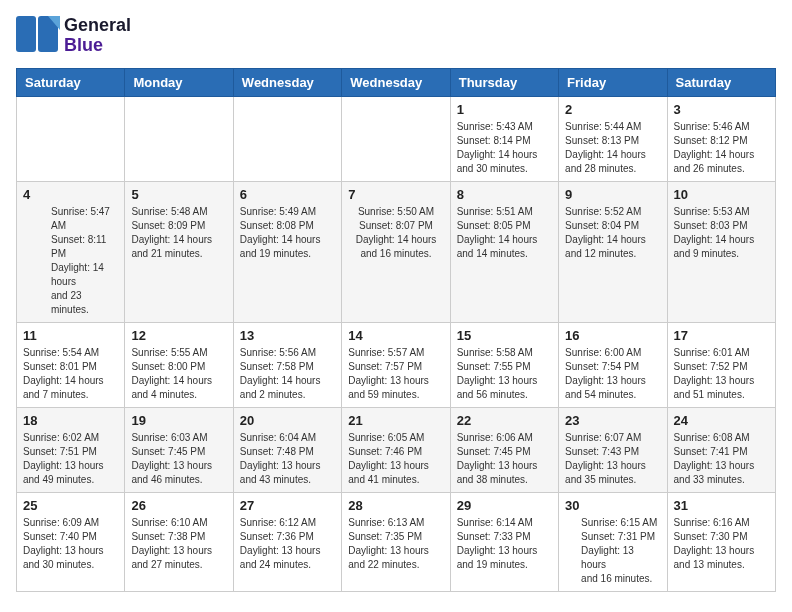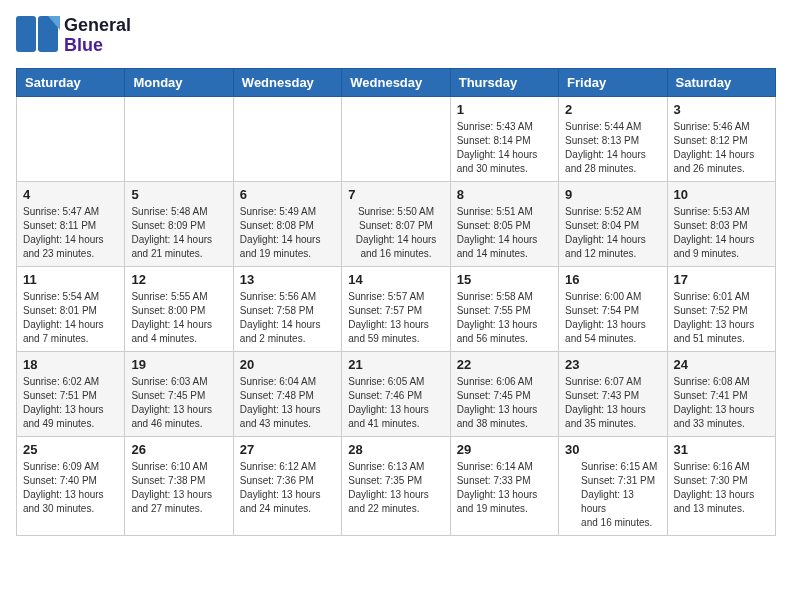--- a/index.html
+++ b/index.html
@@ -144,21 +144,21 @@
           <span class="day-num">3</span>
           <div class="day-info" style="white-space: pre-line;">Sunrise: 5:46 AM
 Sunset: 8:12 PM
 Daylight: 14 hours
 and 26 minutes.</div>
         </td>
       </tr>
       <tr class="row-even">
         <td>
           <span class="day-num">4</span>
-          <div class="day-info" style="white-space: pre-line;">Sunrise: 5:47 AM
+          <div class="day-info" style="white-space: pre-line; margin-left: 28px;">Sunrise: 5:47 AM
 Sunset: 8:11 PM
 Daylight: 14 hours
 and 23 minutes.</div>
         </td>
         <td>
           <span class="day-num">5</span>
           <div class="day-info" style="white-space: pre-line;">Sunrise: 5:48 AM
 Sunset: 8:09 PM
 Daylight: 14 hours
 and 21 minutes.</div>

